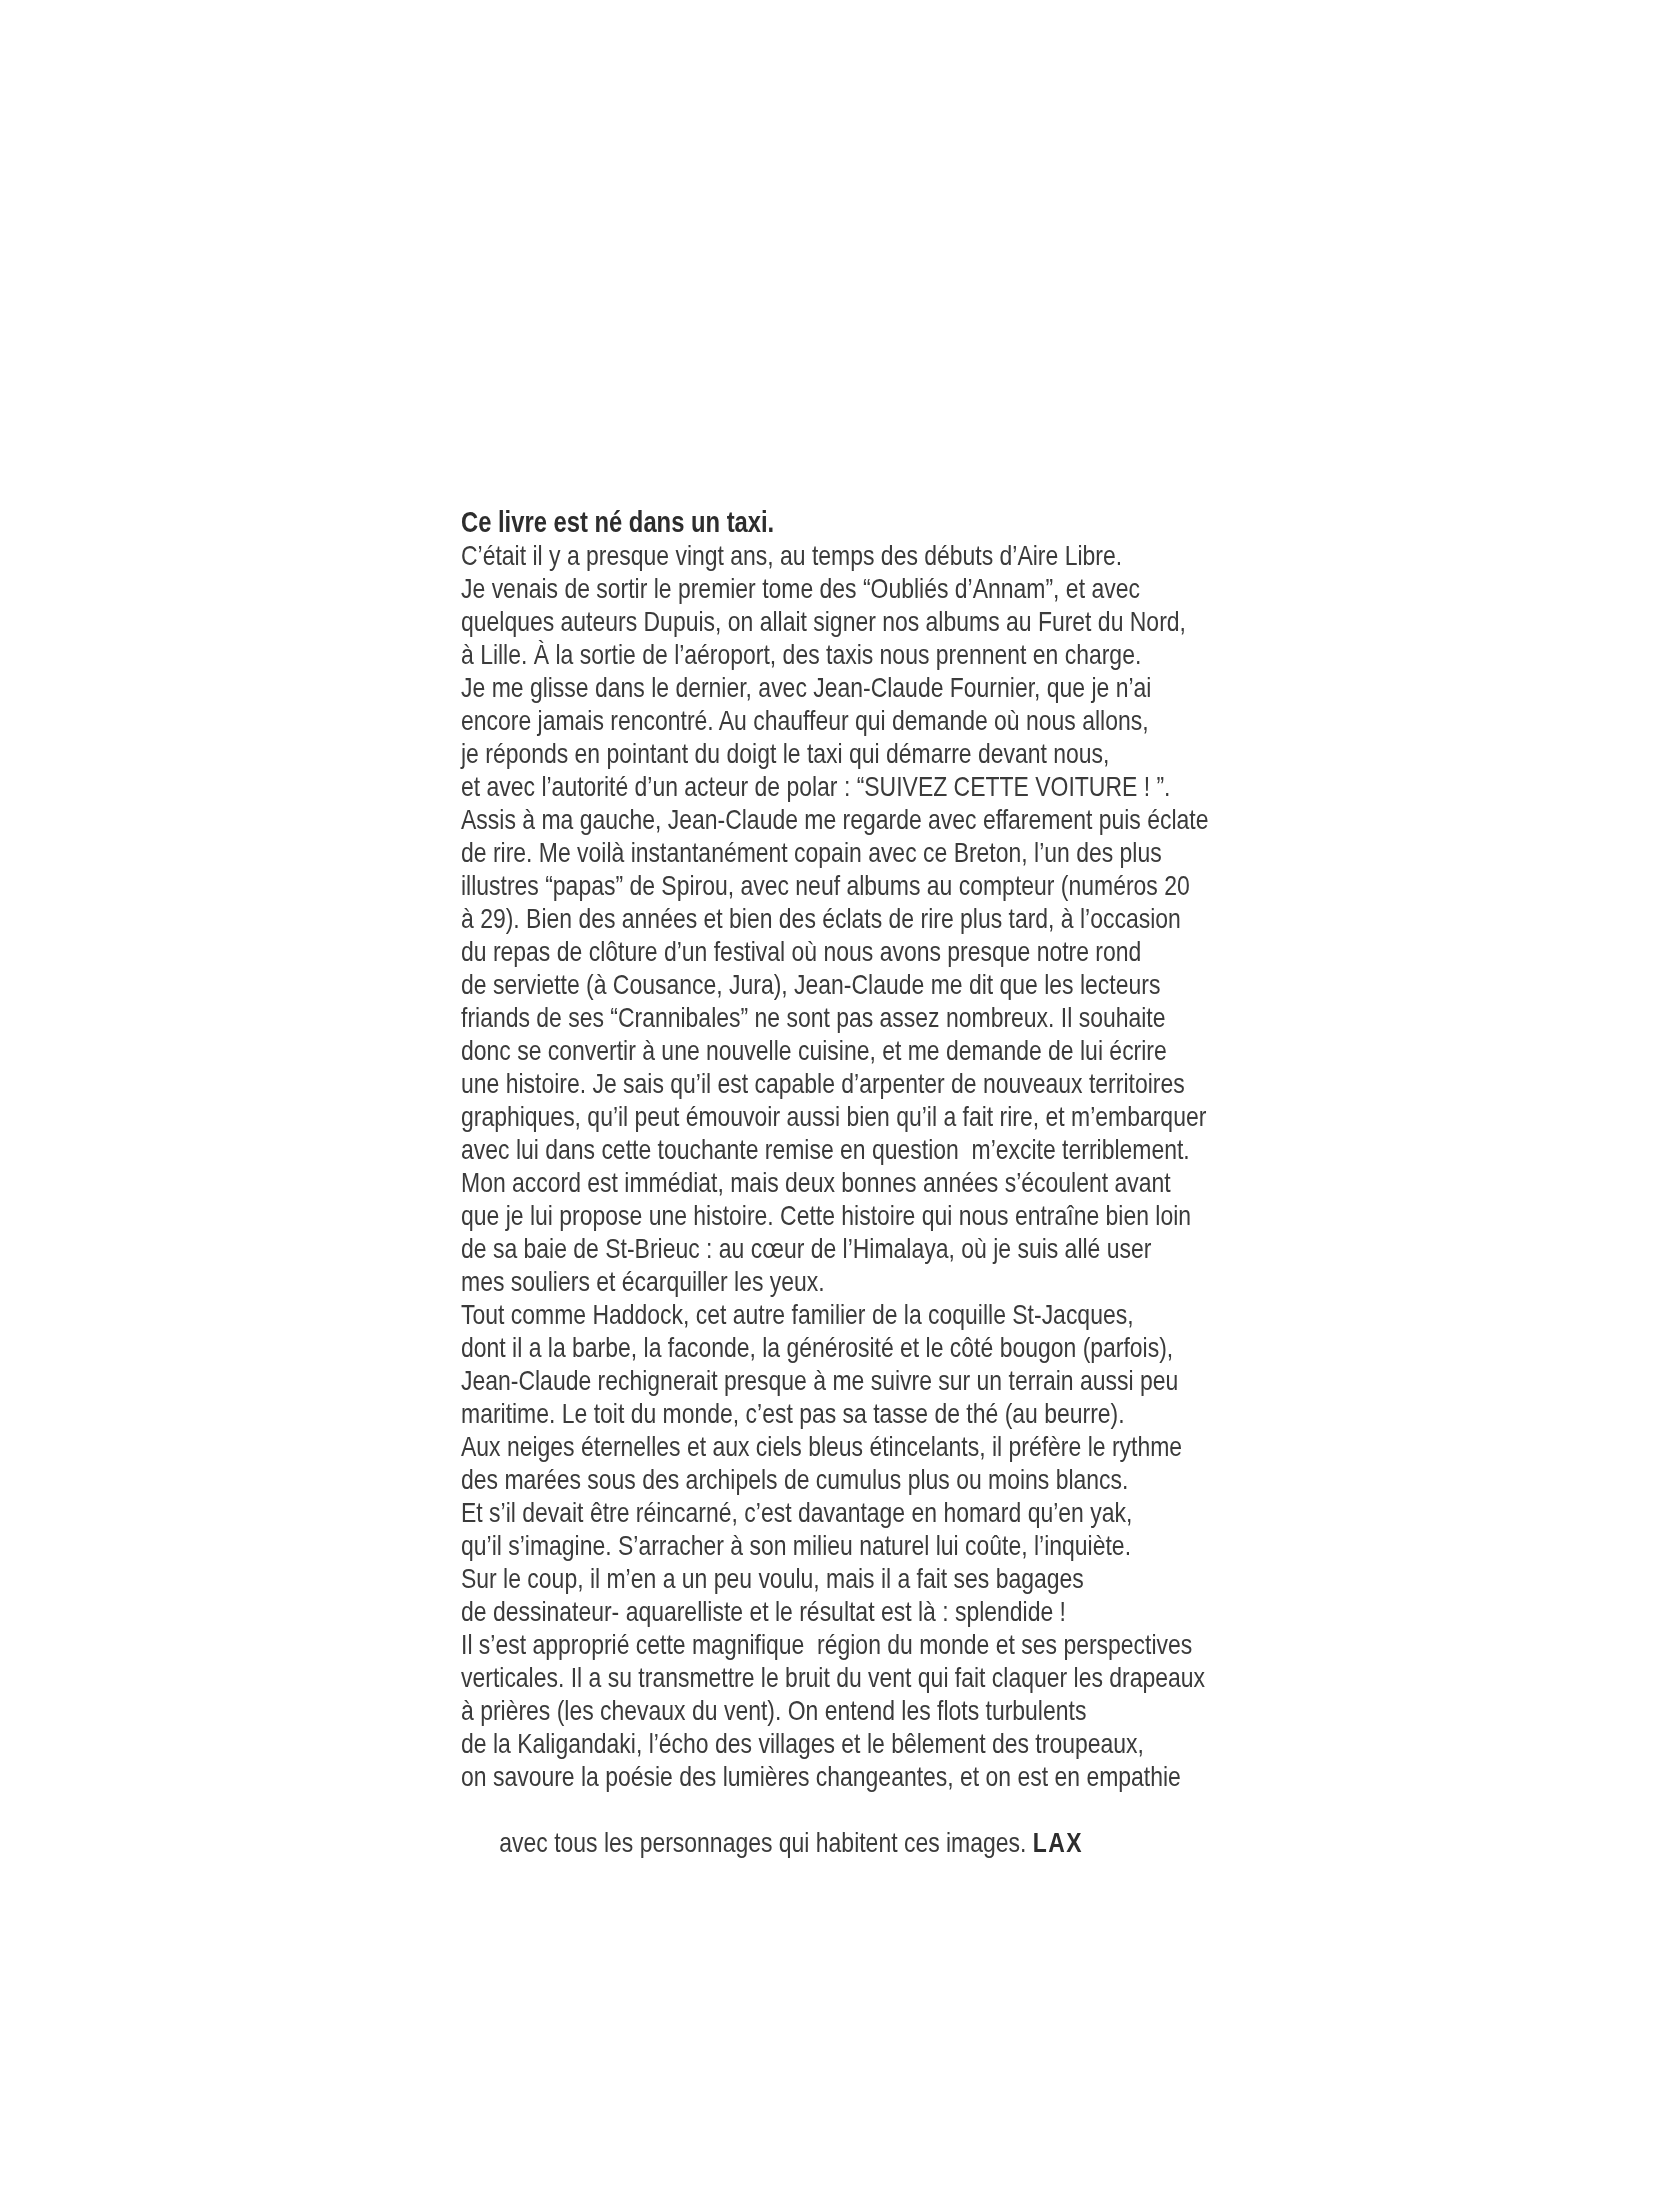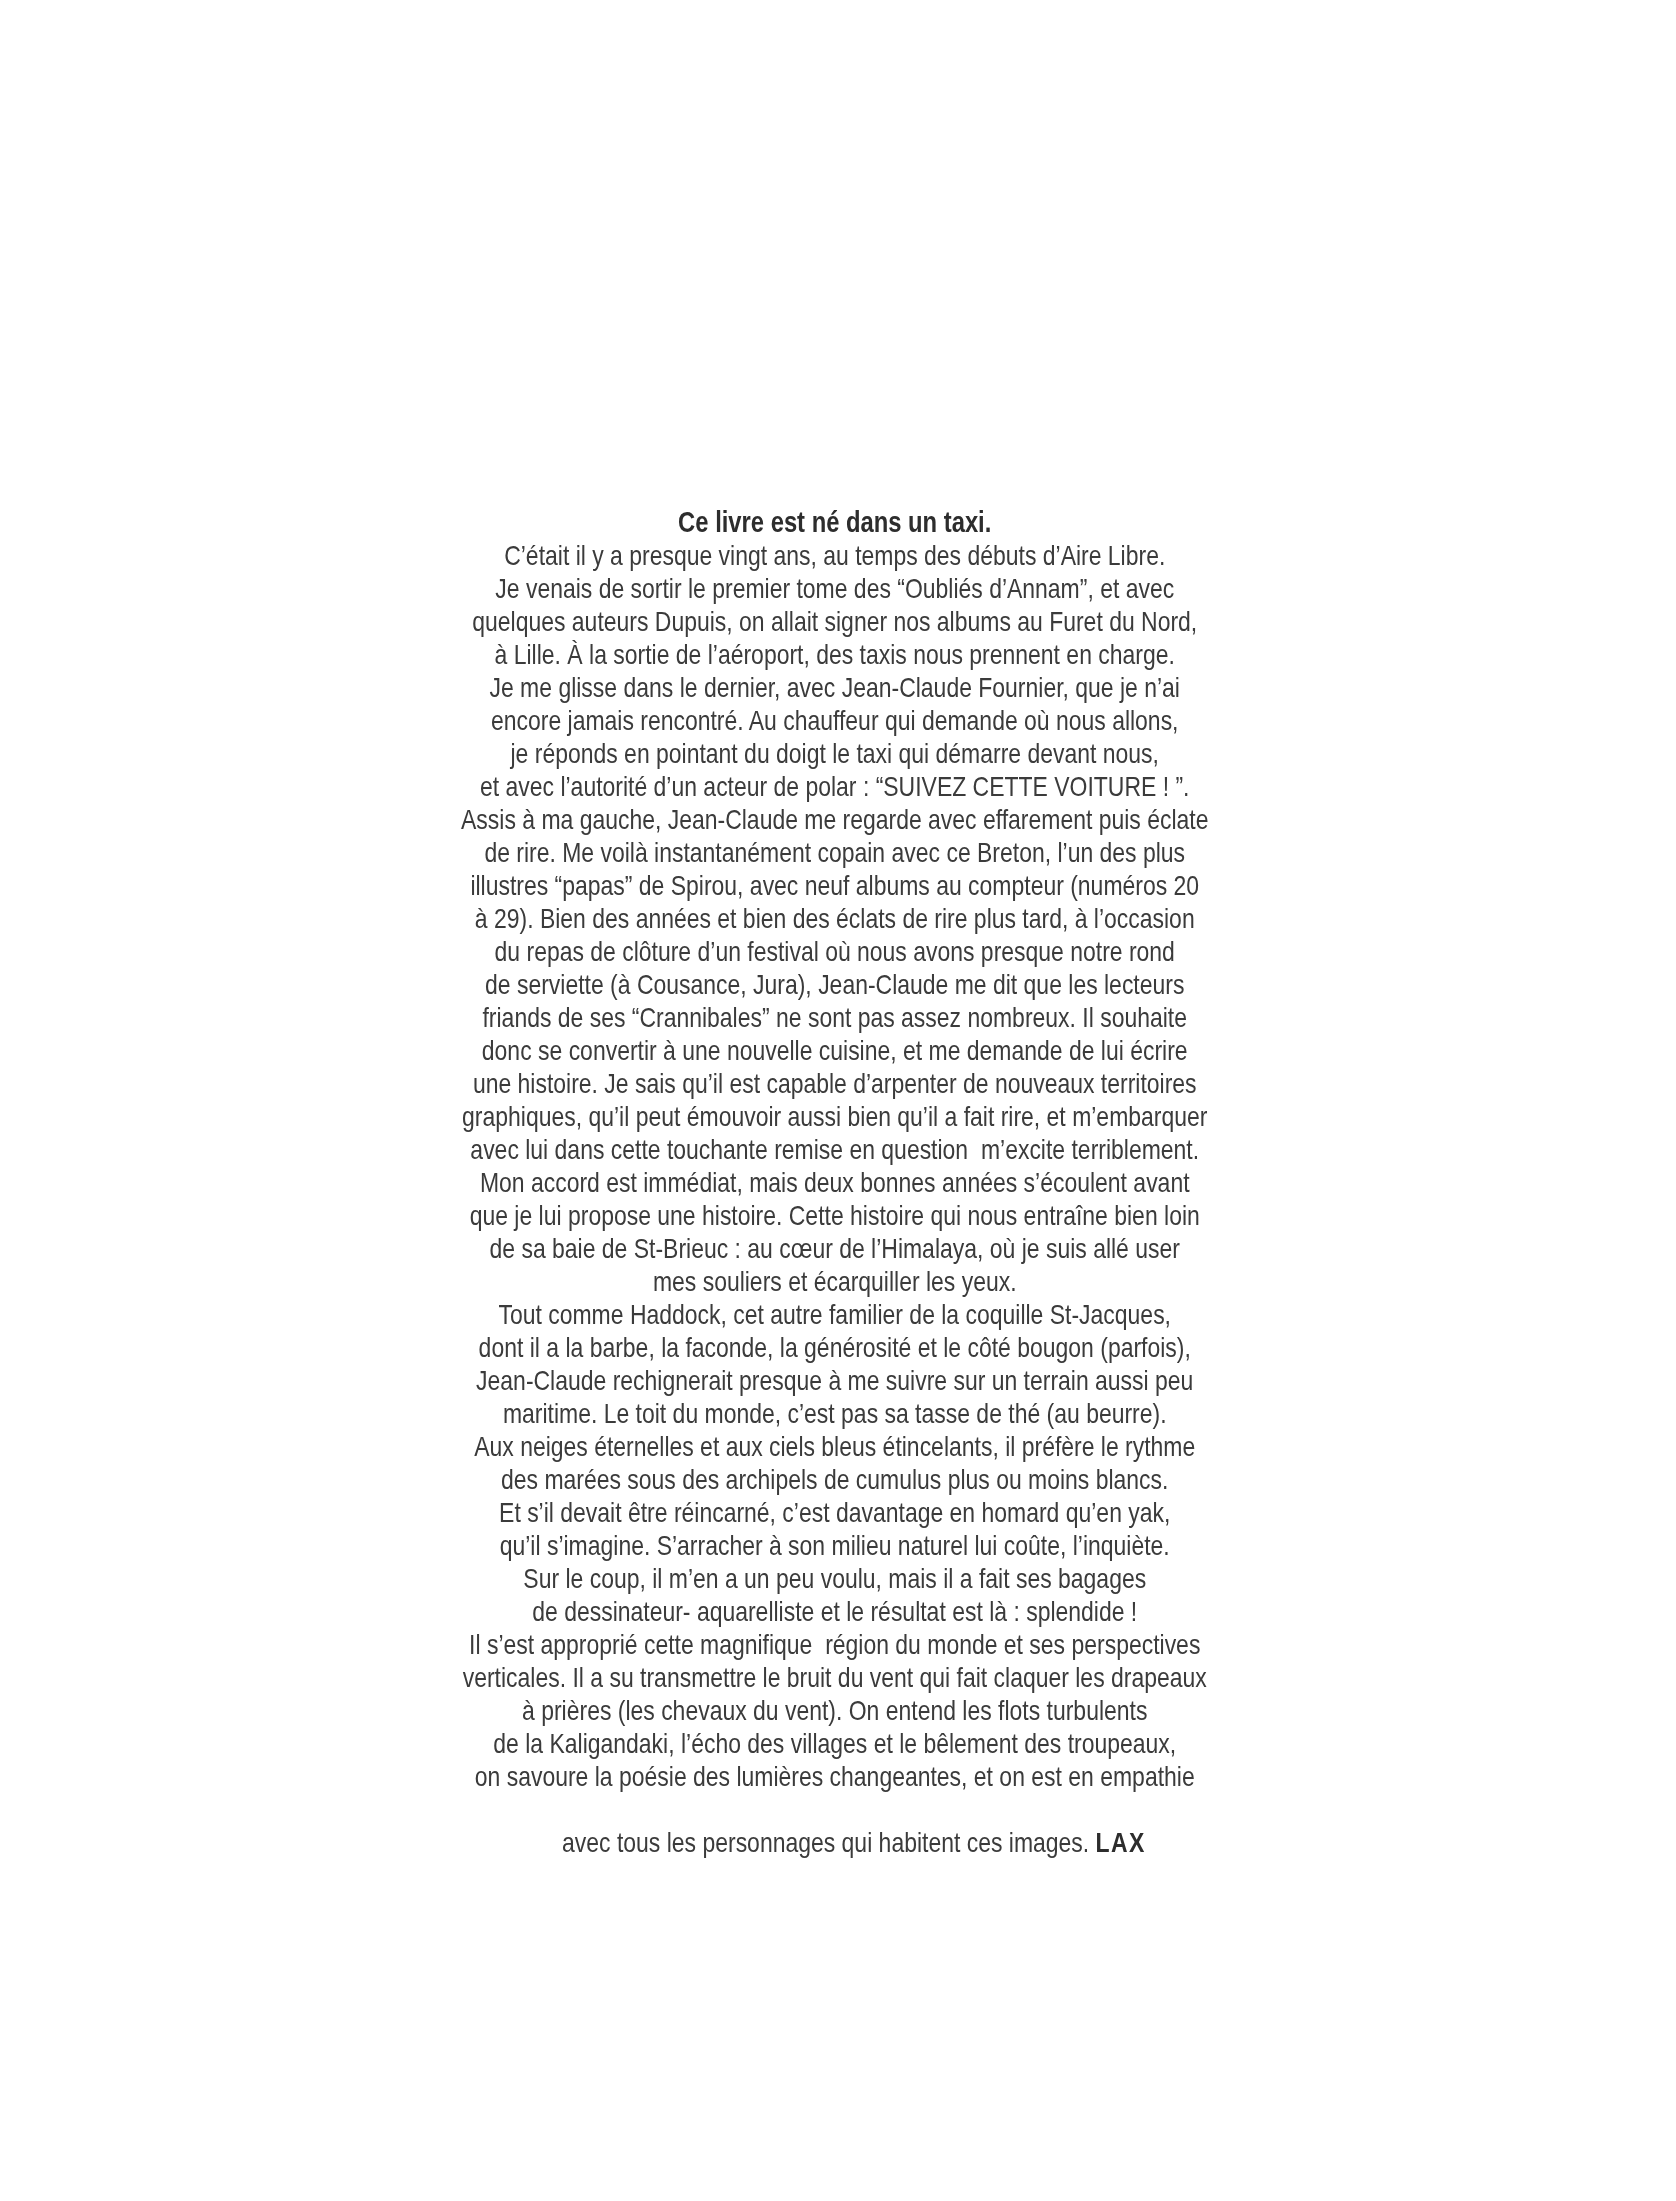--- a/index.html
+++ b/index.html
@@ -12,21 +12,20 @@
     width: 1677px;
     height: 2202px;
     background: #ffffff;
     overflow: hidden;
     font-family: "Liberation Sans", "DejaVu Sans", sans-serif;
   }
   .text-block {
     position: absolute;
     left: 461px;
     top: 506px;
-    text-align: center;
   }
   .title {
     margin: 0;
     font-size: 29px;
     font-weight: bold;
     line-height: 33px;
     color: #2d2d2d;
     white-space: pre;
     transform: scaleX(0.82);
     transform-origin: 0 50%;

